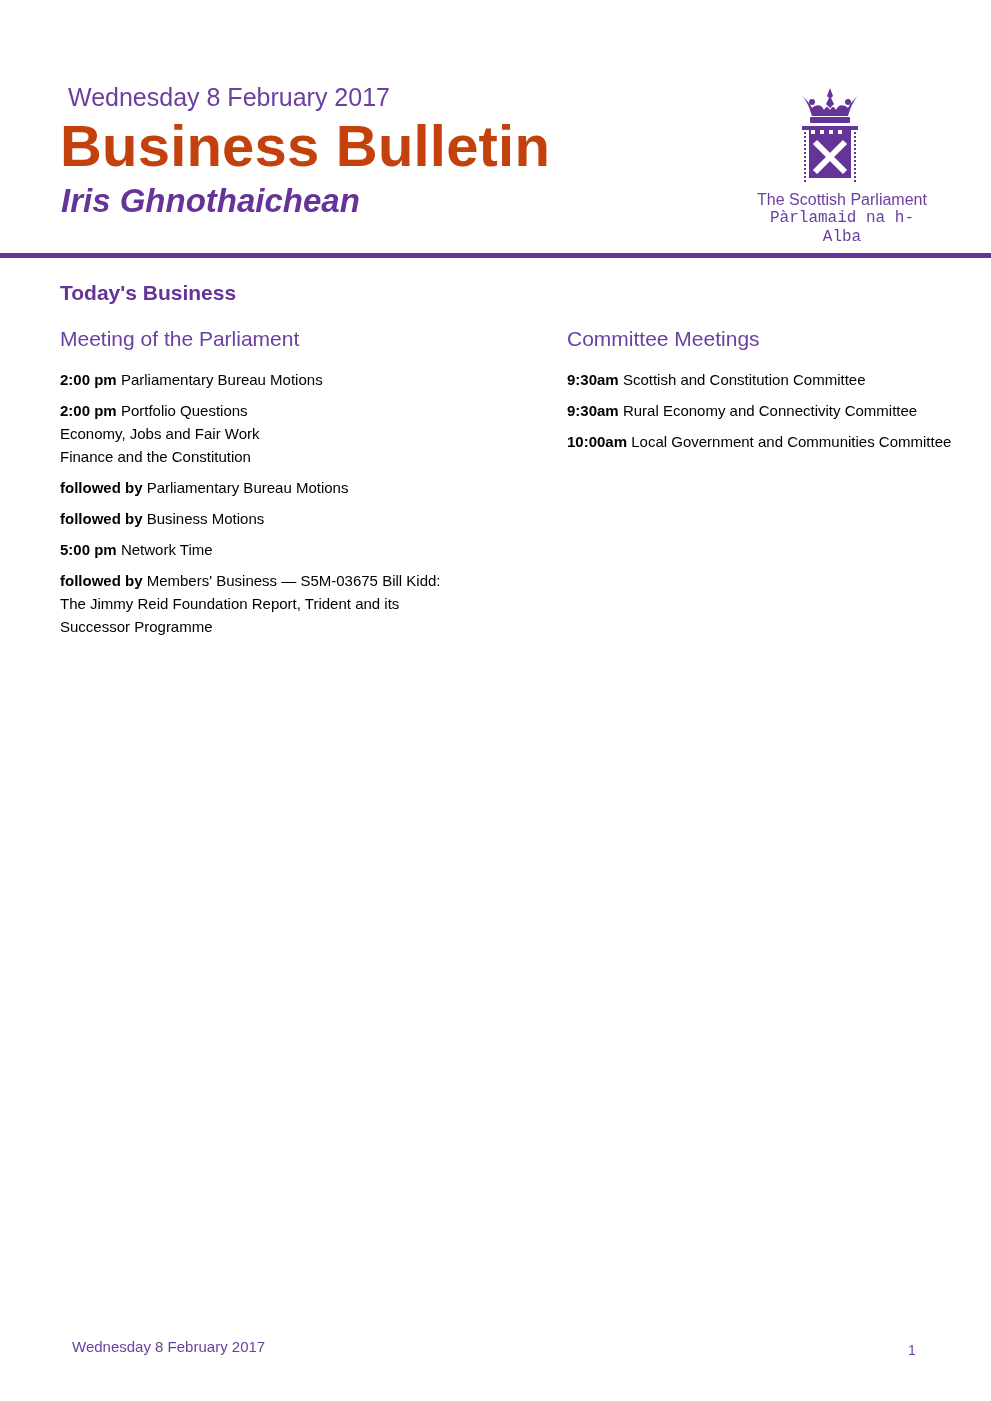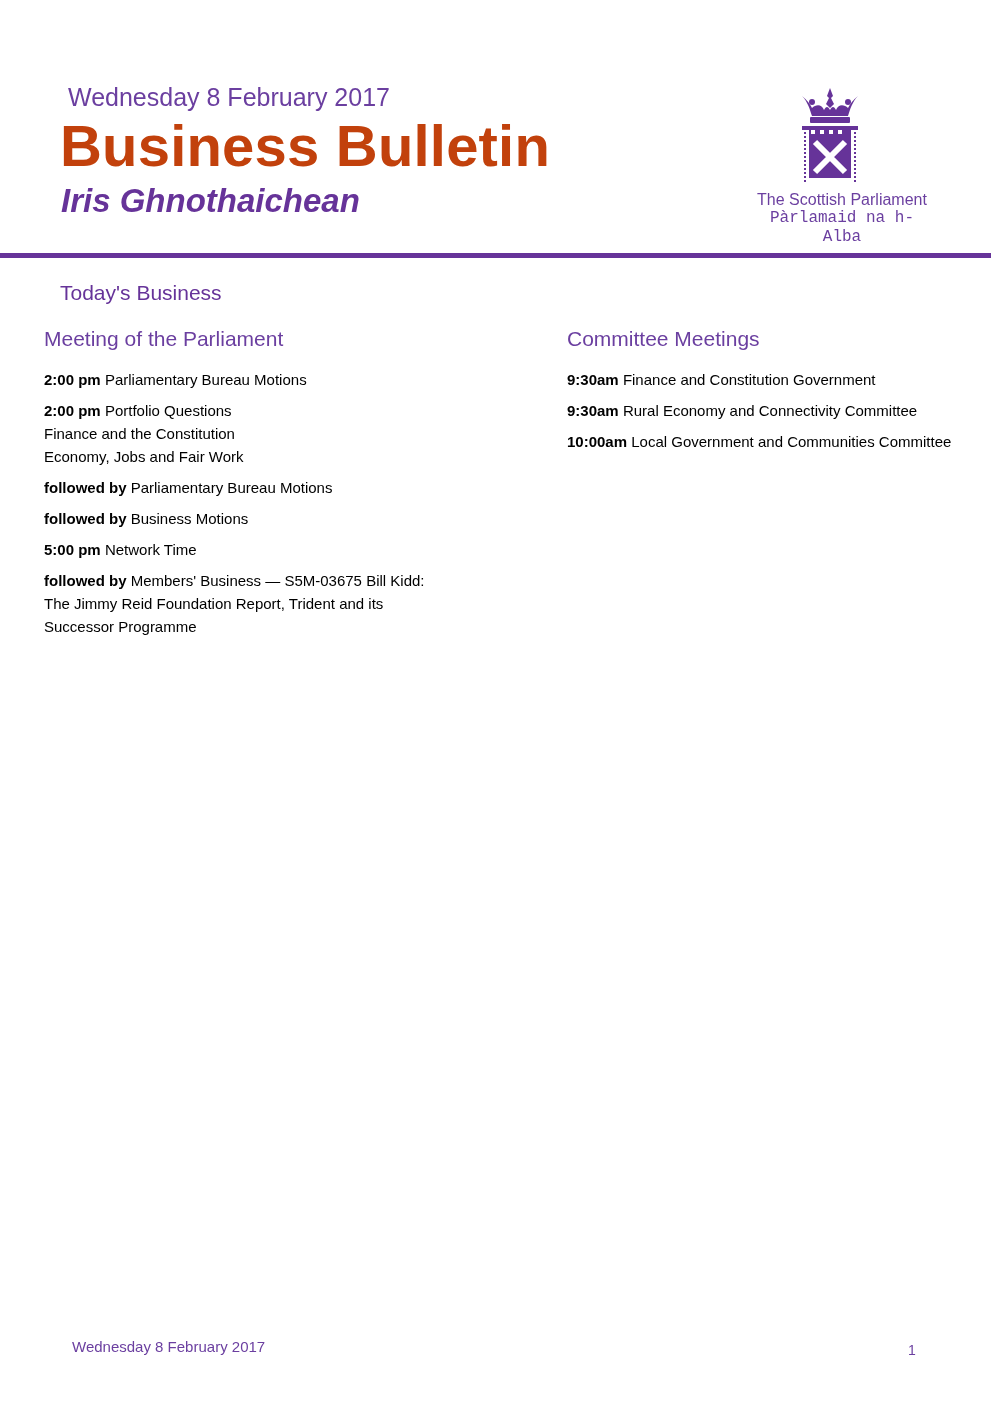--- a/index.html
+++ b/index.html
@@ -29,24 +29,24 @@
       font-size: 16px; color: #6b3fa0; line-height: 19px; margin-left: 12px;
     }
     .logo-line1 { top: 104px; }
     .logo-line2 { top: 123px; font-family: Liberation Mono, monospace; }
     .divider {
       position: absolute; left: 0; top: 253px; width: 991px; height: 5px;
       background: #663399;
     }
     .section-heading {
       position: absolute; left: 60px; top: 280px;
-      font-size: 21px; font-weight: normal; color: #663399; line-height: 26px;
+      font-size: 21px; font-weight: bold; color: #663399; line-height: 26px;
     }
     .col { position: absolute; top: 326px; }
-    .col-left { left: 44px; width: 410px; }
+    .col-left { left: 60px; width: 410px; }
     .col-right { left: 525px; width: 420px; margin-left: 42px; }
     .col-heading {
       font-size: 21px; color: #6b3fa0; line-height: 26px; margin: 0 0 16px 0;
     }
     .item {
       font-size: 15px; line-height: 23px; margin: 0 0 8px 0;
     }
     .item .lead { font-weight: bold; }
     .item .line { display: block; }
     .footer-date {
@@ -100,22 +100,22 @@
   <div class="col-heading">Meeting of the Parliament</div>
 
   <div class="item">
     <span class="lead">2:00 pm</span>
     <span>Parliamentary Bureau Motions</span>
   </div>
 
   <div class="item">
     <span class="lead">2:00 pm</span>
     <span>Portfolio Questions</span>
+    <span class="line">Economy, Jobs and Fair Work</span>
     <span class="line">Finance and the Constitution</span>
-    <span class="line">Economy, Jobs and Fair Work</span>
   </div>
 
 
   <div class="item">
     <span class="lead">followed by</span>
     <span>Parliamentary Bureau Motions</span>
   </div>
 
   <div class="item">
     <span class="lead">followed by</span>
@@ -131,21 +131,21 @@
     <span class="lead">followed by</span>
     <span>Members' Business — S5M-03675 Bill Kidd: The Jimmy Reid Foundation Report, Trident and its Successor Programme</span>
   </div>
 </div>
 
 <div class="col col-right">
   <div class="col-heading">Committee Meetings</div>
 
   <div class="item">
     <span class="lead">9:30am</span>
-    <span>Finance and Constitution Government</span>
+    <span>Scottish and Constitution Committee</span>
   </div>
 
   <div class="item">
     <span class="lead">9:30am</span>
     <span>Rural Economy and Connectivity Committee</span>
   </div>
 
   <div class="item">
     <span class="lead">10:00am</span>
     <span>Local Government and Communities Committee</span>

